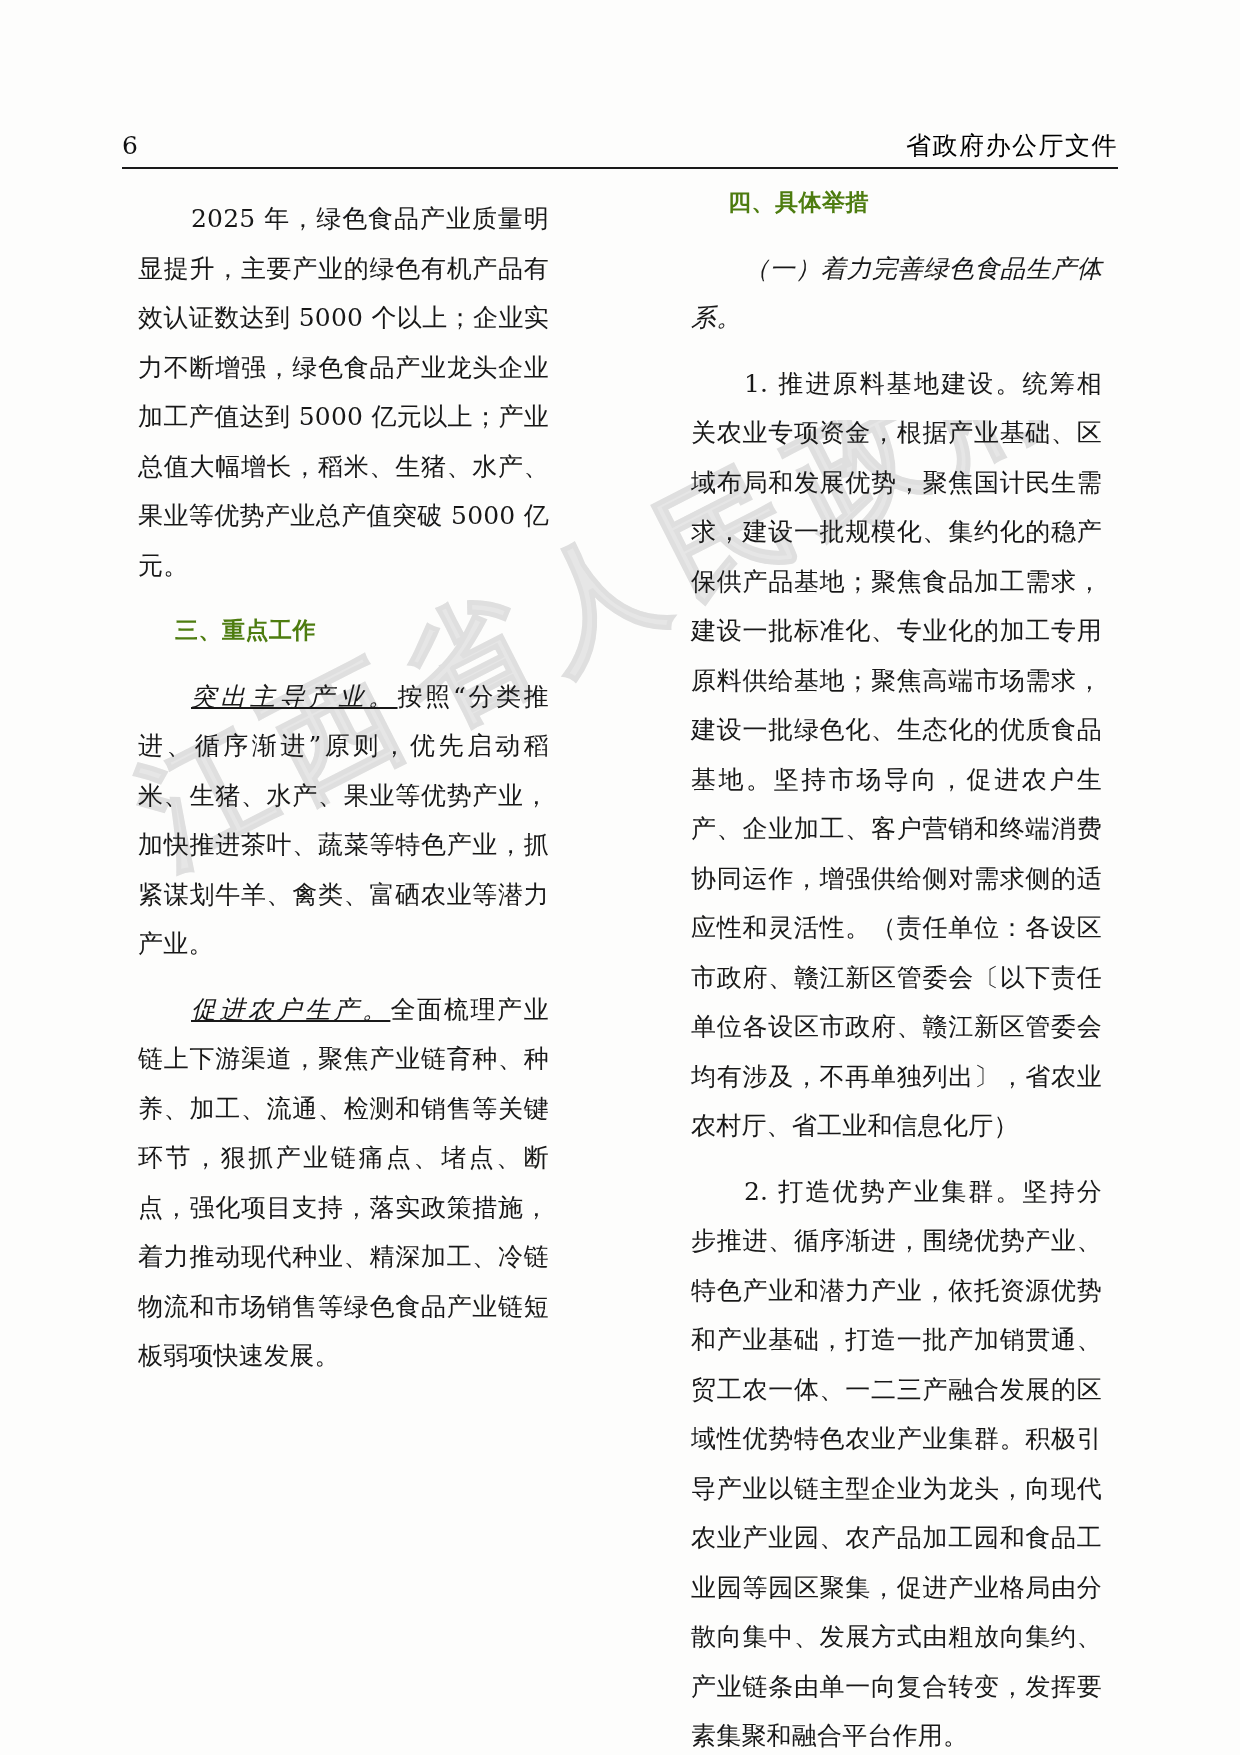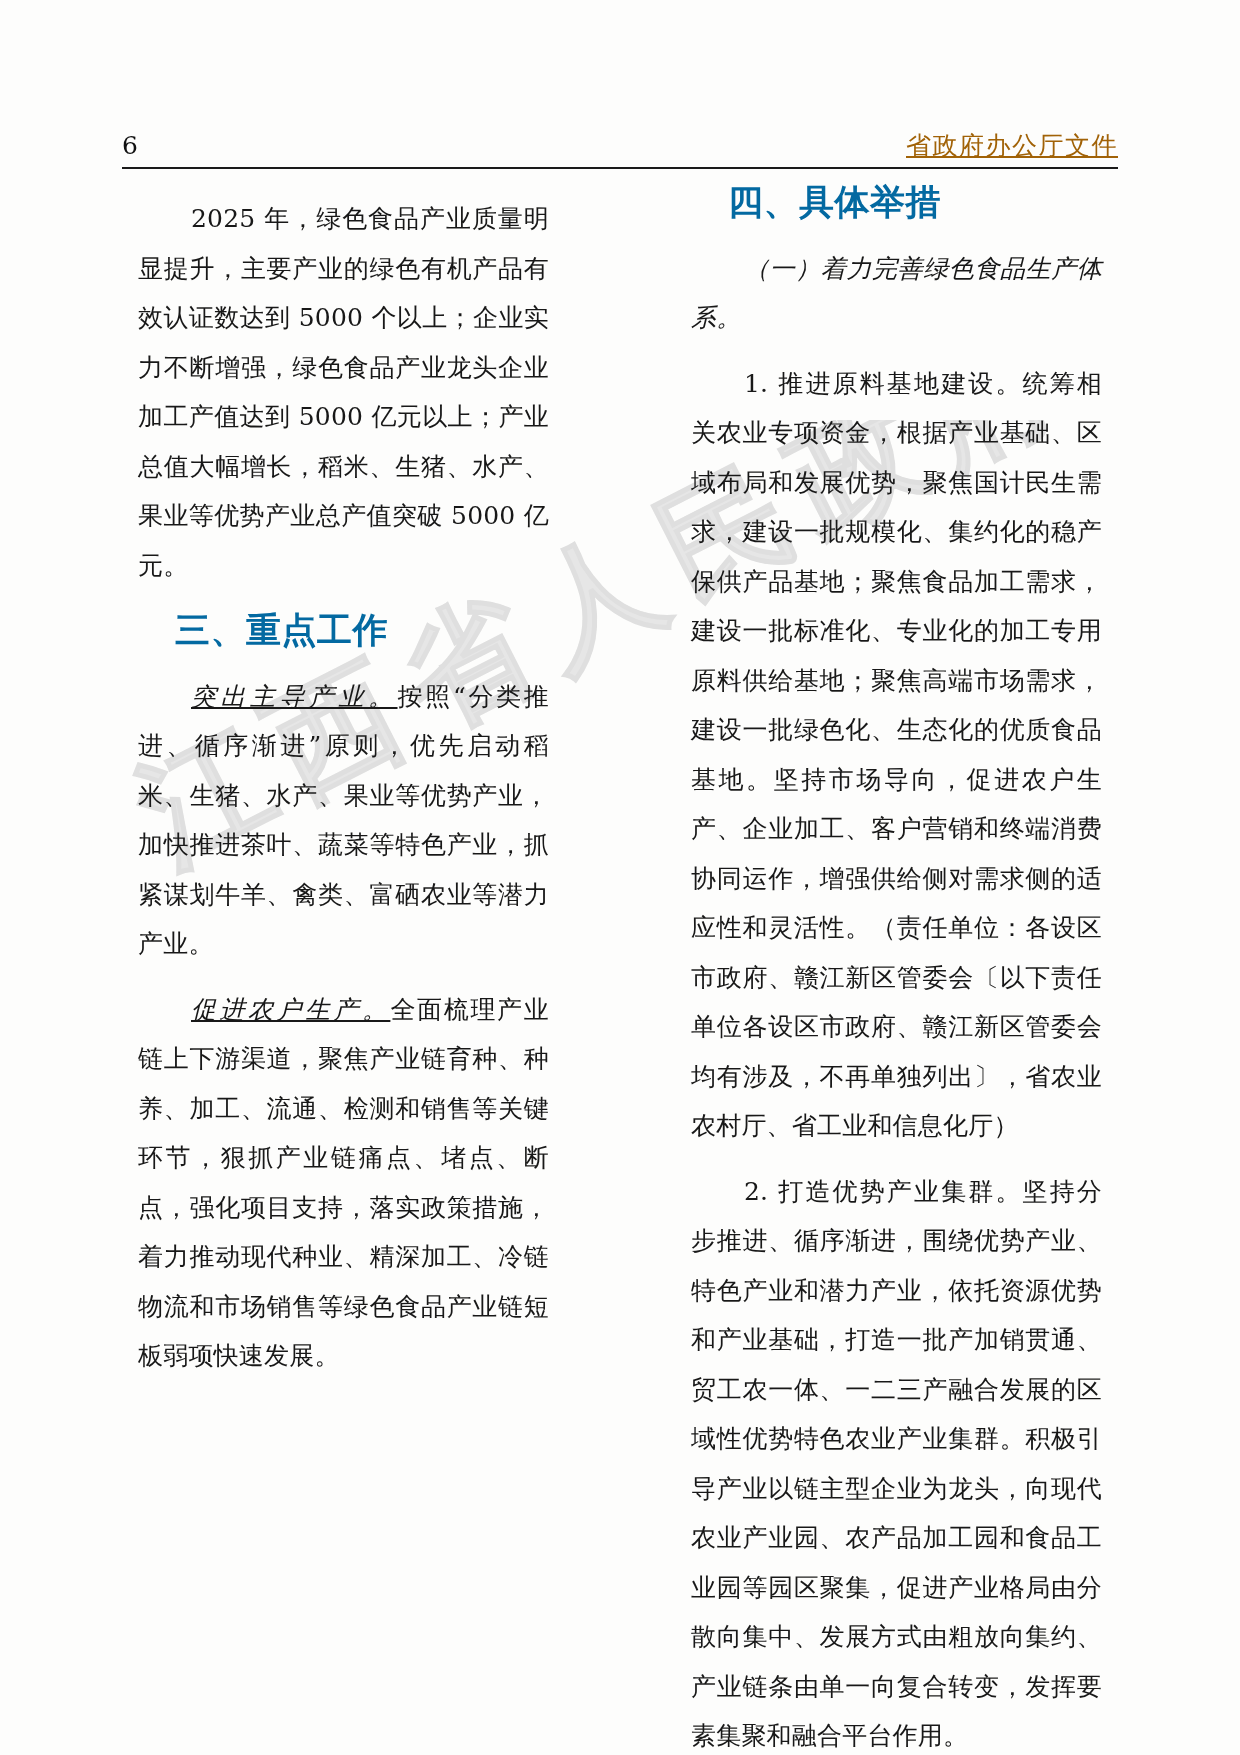--- a/index.html
+++ b/index.html
@@ -71,22 +71,21 @@
     font-family: "DejaVu Serif", "Liberation Serif", serif;
     font-size: 25px;
     line-height: 28px;
     color: #111;
   }
   .header-title {
     font-family: "DejaVu Serif", "Liberation Serif", serif;
     font-size: 25px;
     line-height: 28px;
     letter-spacing: 1.5px;
-    color: #a16207;
-    text-decoration: underline;
+    color: #000000;
   }
   .header-rule {
     margin-top: 7px;
     border-bottom: 2.4px solid #1a1a1a;
     width: 100%;
   }
 
   
   .columns {
     position: absolute;
@@ -115,27 +114,27 @@
   }
   p.indent {
     text-indent: 53px;
   }
   p.kai {
     font-style: italic;
     font-family: "DejaVu Serif", "Liberation Serif", serif;
   }
   h3.section-heading {
     margin: 0;
-    font-size: 35px;
+    font-size: 23px;
     line-height: 49.5px;
     font-weight: 700;
     text-indent: 53px;
     letter-spacing: 0.5px;
     font-family: Liberation Serif, serif;
-    color: #0369a1;
+    color: #4d7c0f;
   }
   .kai-lead {
     font-style: italic;
     letter-spacing: 2px;
     text-decoration: underline;
   }
   .kai-run {
   }
 </style>
 </head>

